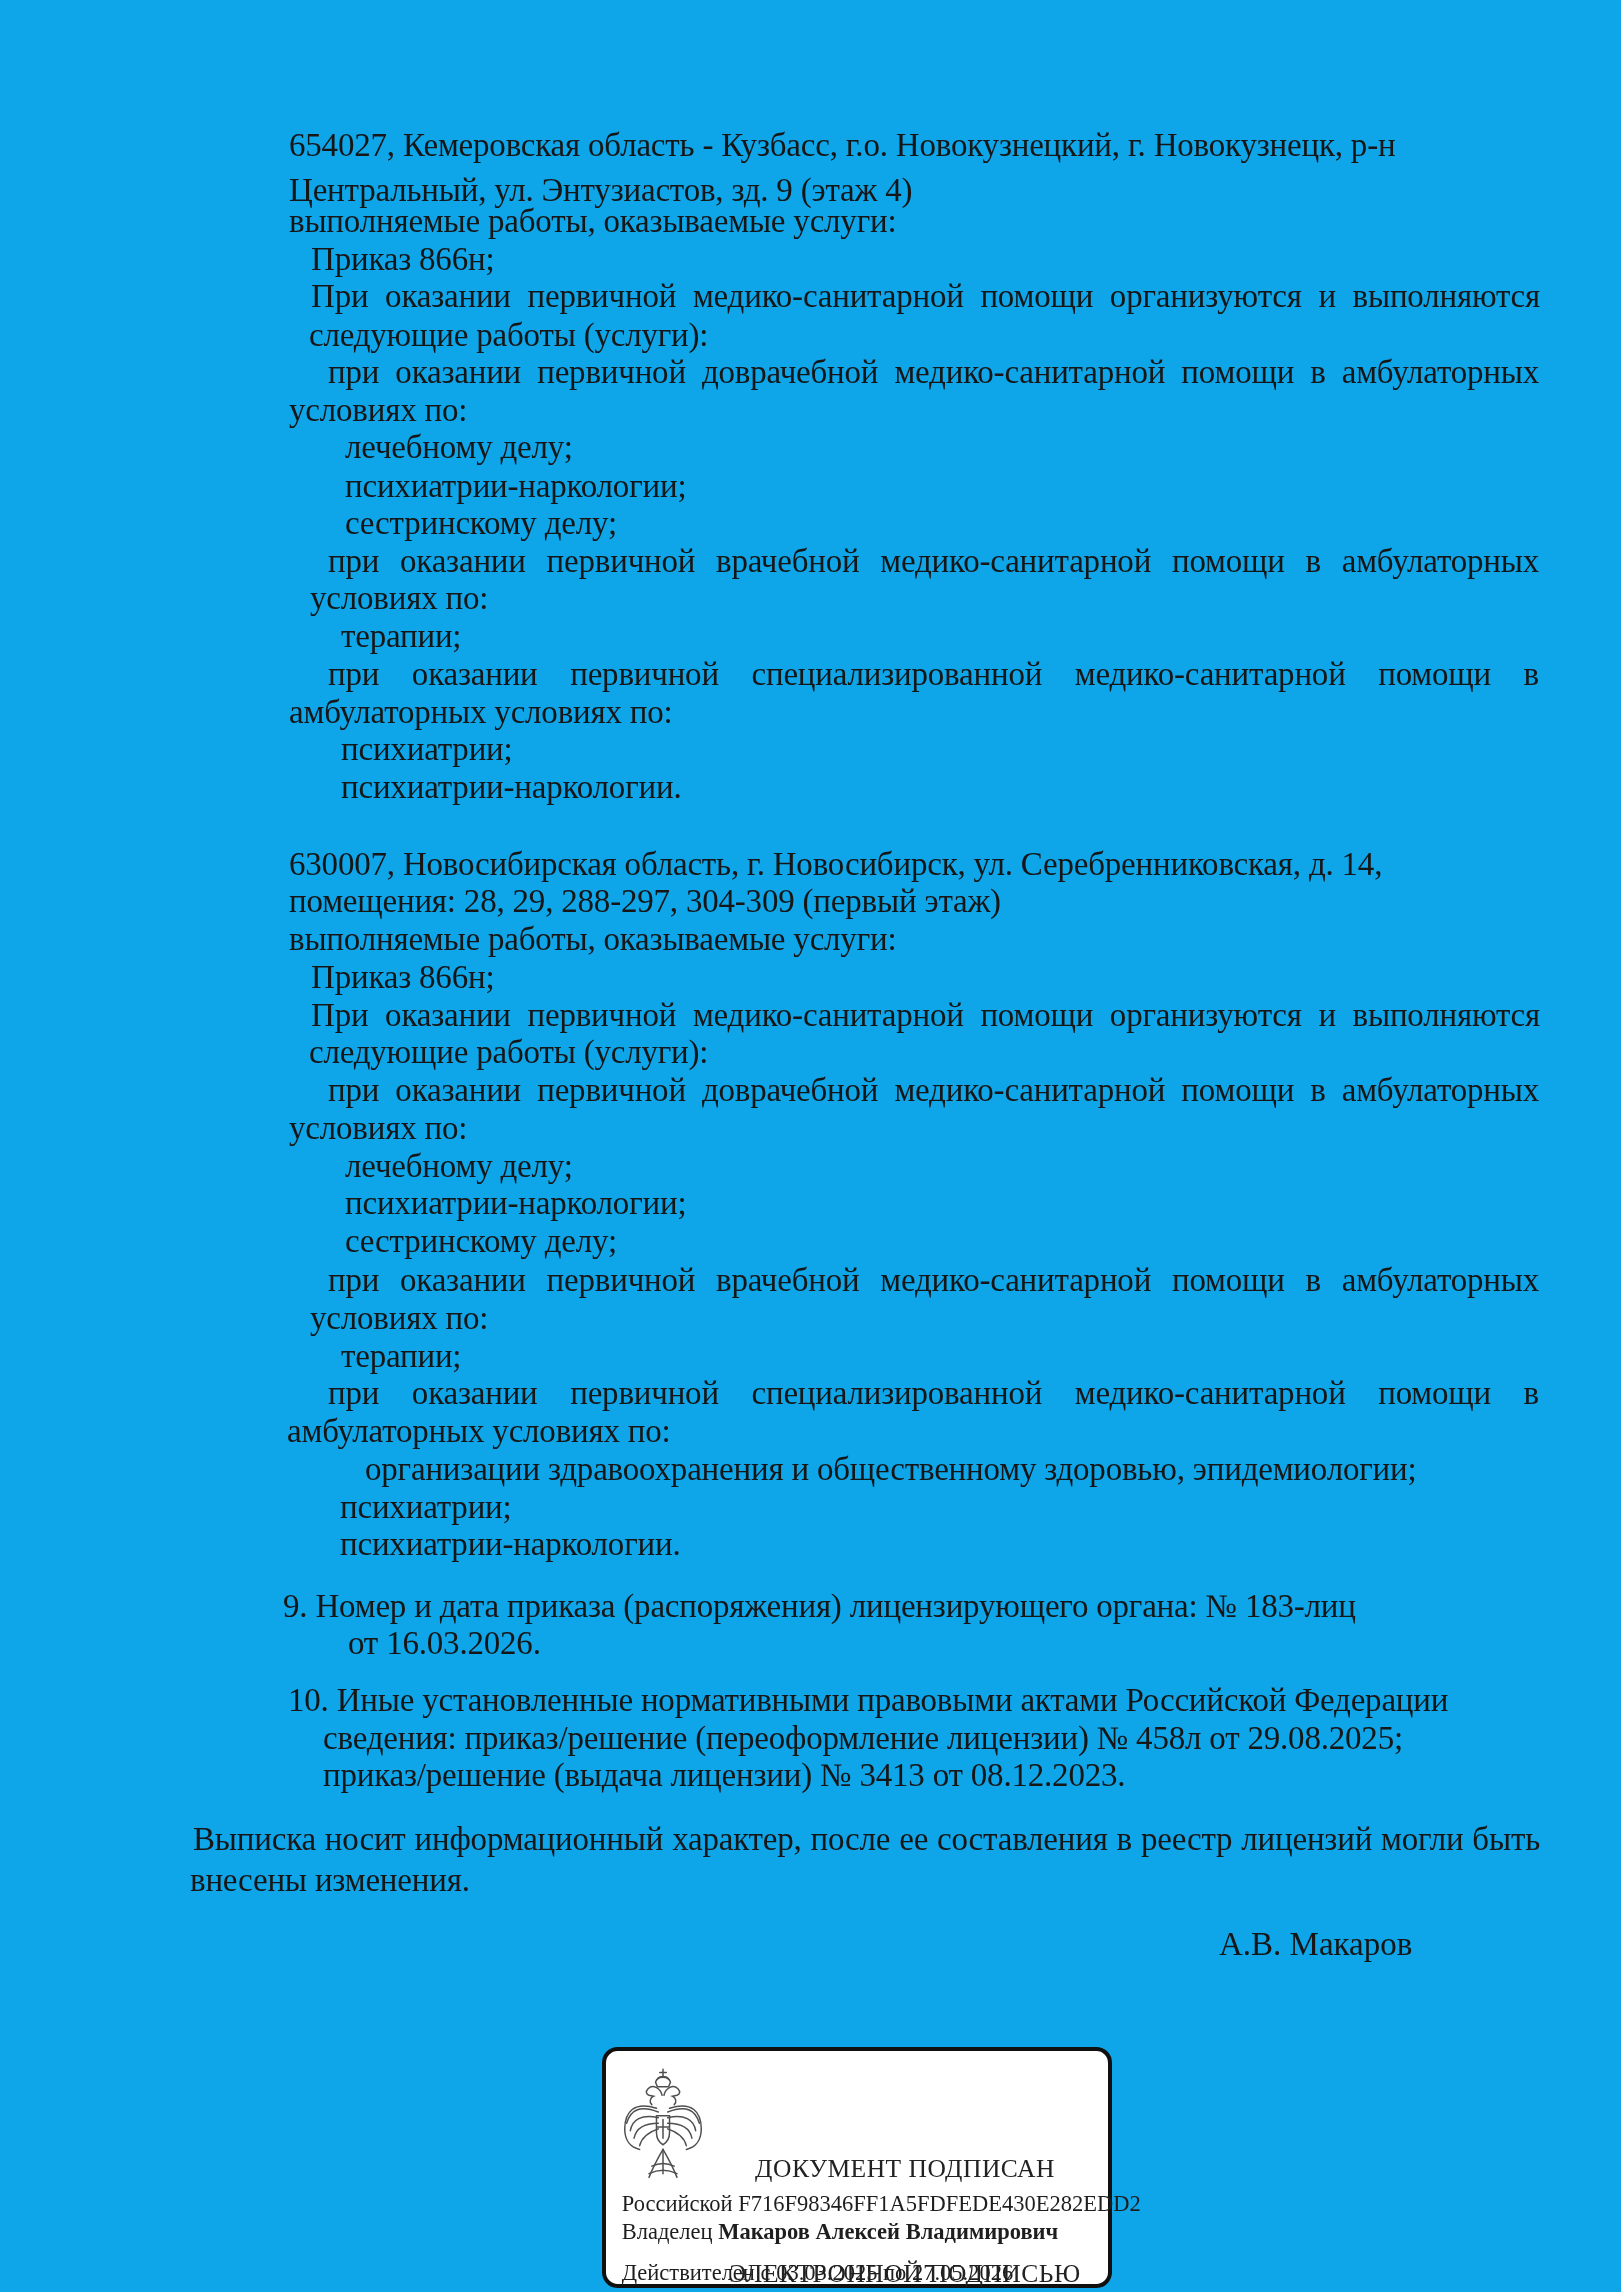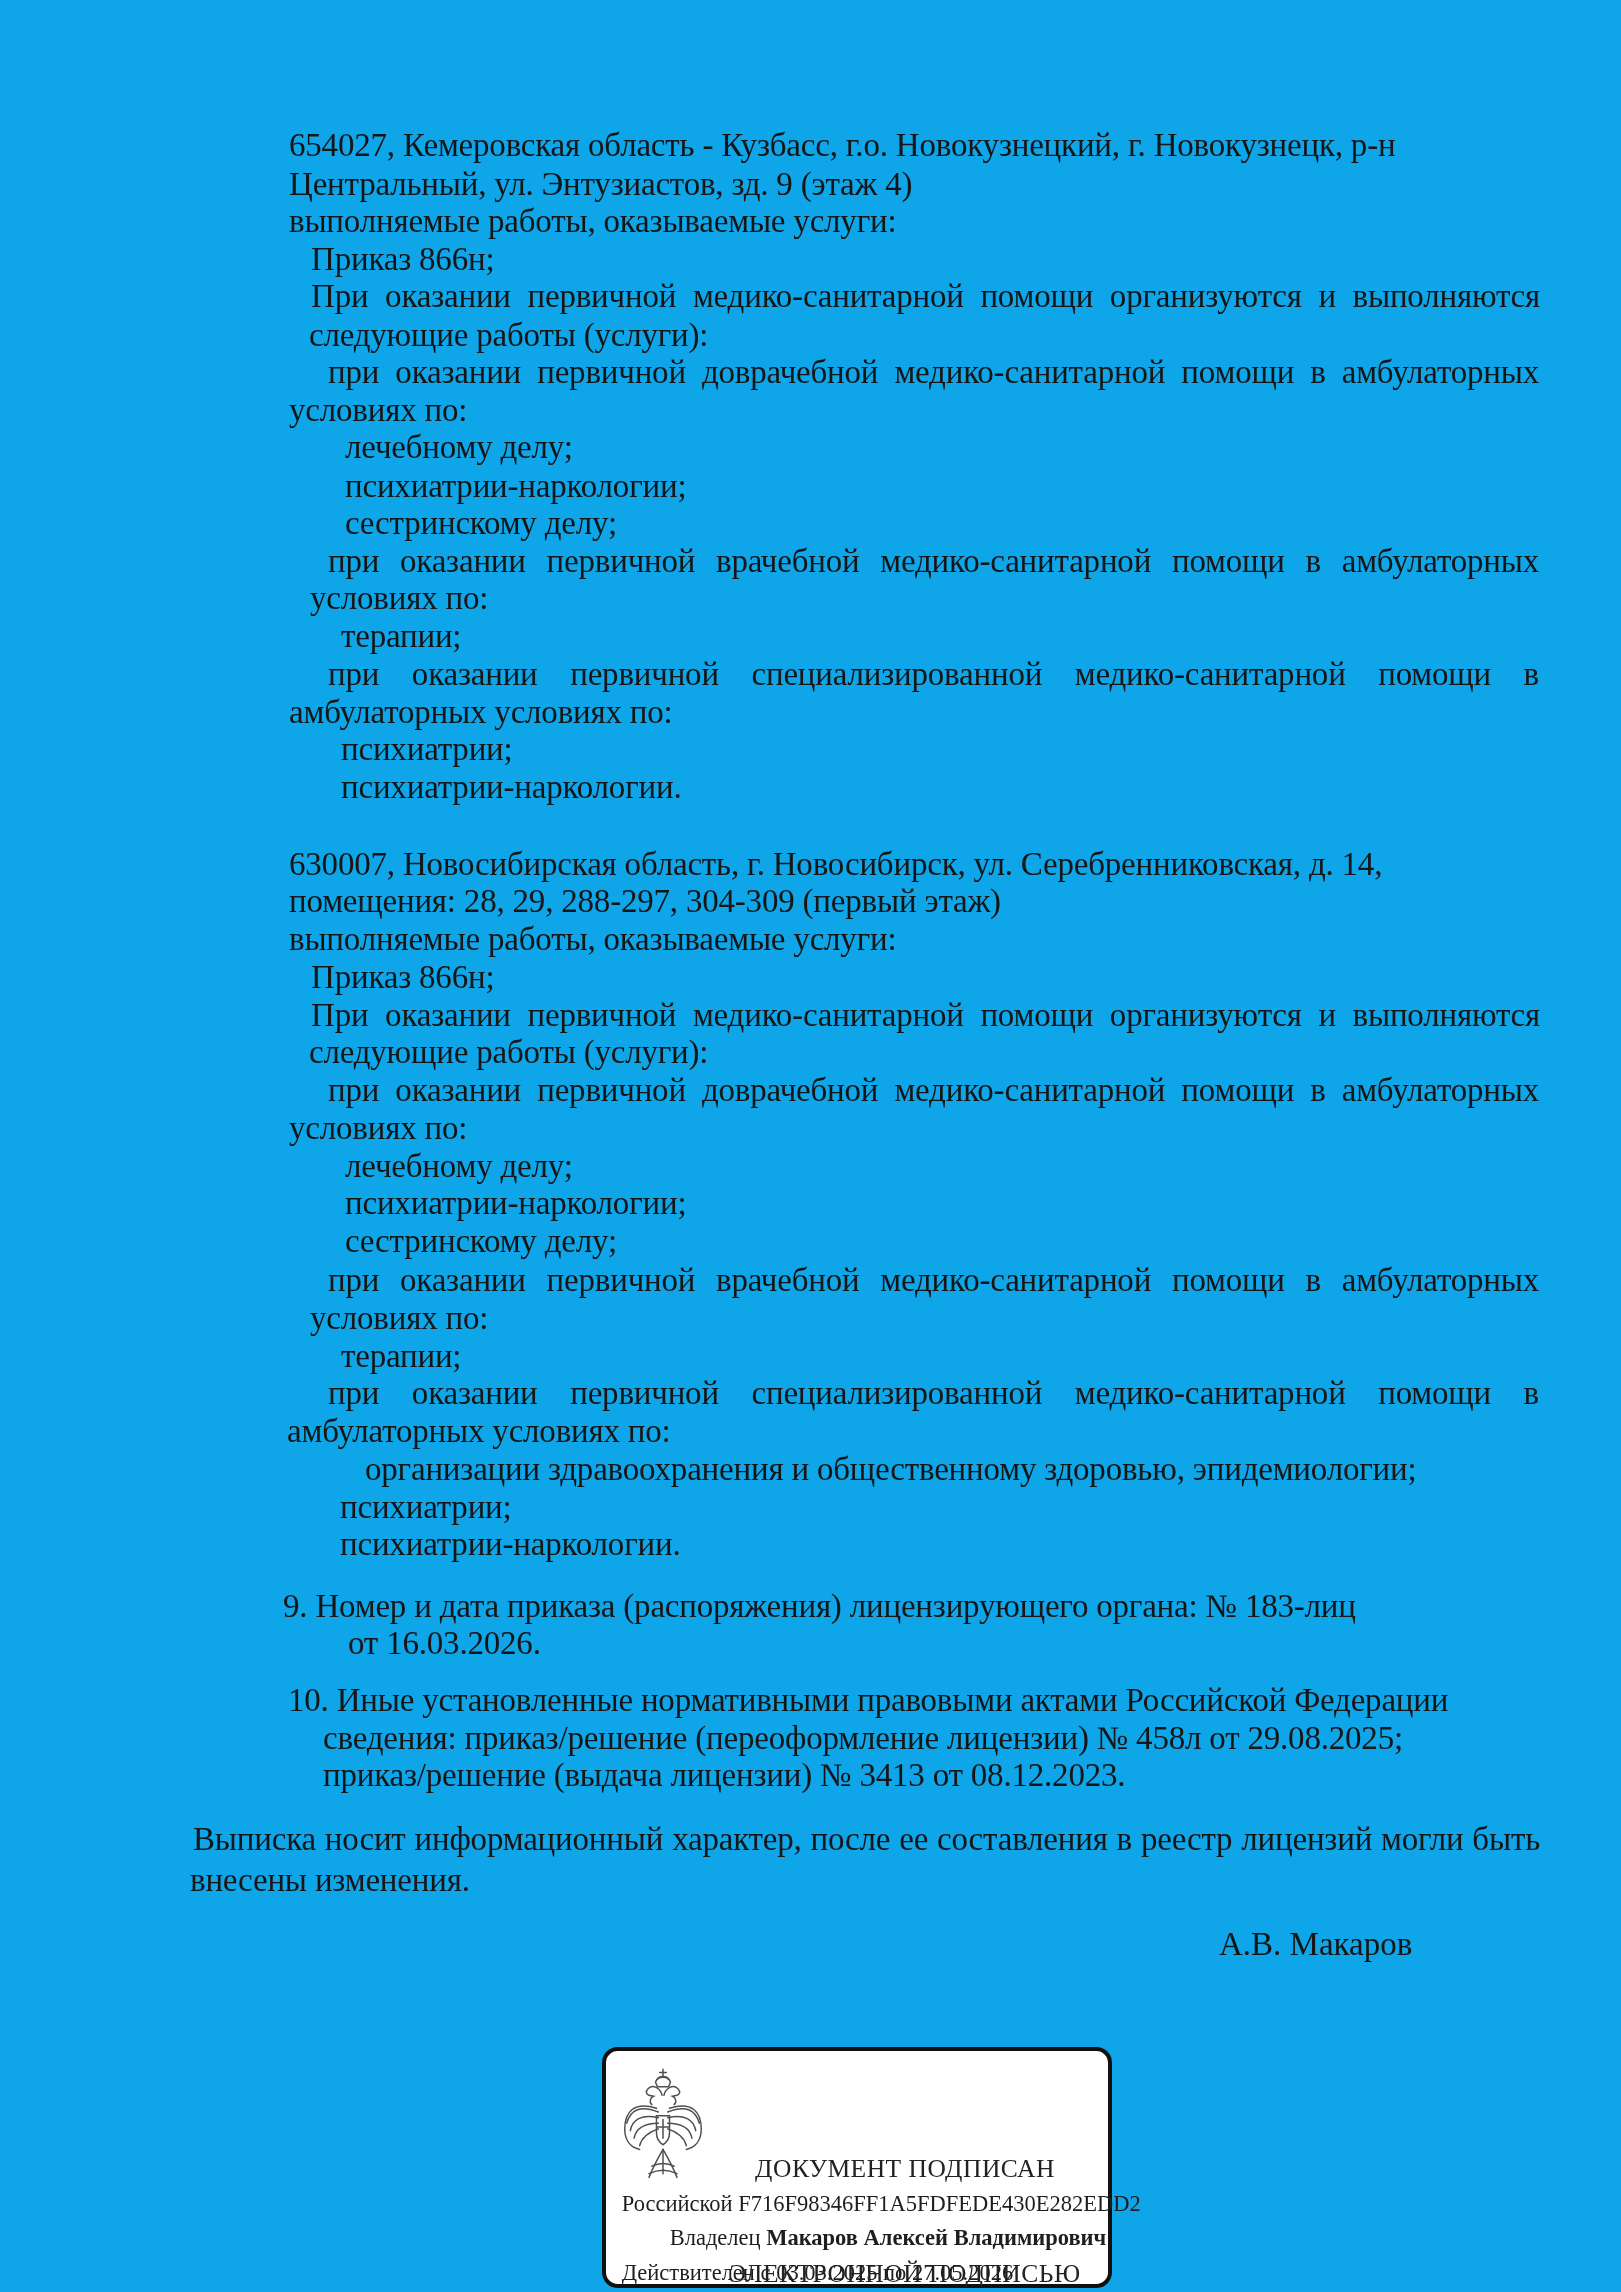--- a/index.html
+++ b/index.html
@@ -57,32 +57,32 @@
   }
   .stamp-row{
     position:absolute;
     left:15.7px;
     font-size:22.5px;
     line-height:25.5px;
     color:#1e1e1e;
     white-space:pre;
   }
   .stamp-row.cert{top:140px;}
-  .stamp-row.owner{top:174px;margin-left:48px;}
+  .stamp-row.owner{top:168px;}
   .stamp-row.valid{top:209px;}
   .stamp-row .bold{font-weight:bold;}
 </style>
 </head>
 <body>
 
 <div id="page">
 
   <div id="text-layer">
       <div class="line" style="left: 289px; top: 126px;">654027, Кемеровская область - Кузбасс, г.о. Новокузнецкий, г. Новокузнецк, р-н</div>
-      <div class="line" style="left: 289px; top: 165px;">Центральный, ул. Энтузиастов, зд. 9 (этаж 4)</div>
+      <div class="line" style="left: 289px; top: 171px;">Центральный, ул. Энтузиастов, зд. 9 (этаж 4)</div>
       <div class="line" style="left: 289px; top: 202px;">выполняемые работы, оказываемые услуги:</div>
       <div class="line" style="left: 311px; top: 240px;">Приказ 866н;</div>
       <div class="line just" style="left: 311px; top: 277px; width: 1229px;">При оказании первичной медико-санитарной помощи организуются и выполняются</div>
       <div class="line" style="left: 309px; top: 316px;">следующие работы (услуги):</div>
       <div class="line just" style="left: 328px; top: 353px; width: 1211px;">при оказании первичной доврачебной медико-санитарной помощи в амбулаторных</div>
       <div class="line" style="left: 289px; top: 391px;">условиях по:</div>
       <div class="line" style="left: 345px; top: 428px;">лечебному делу;</div>
       <div class="line" style="left: 345px; top: 467px;">психиатрии-наркологии;</div>
       <div class="line" style="left: 345px; top: 504px;">сестринскому делу;</div>
       <div class="line just" style="left: 328px; top: 542px; width: 1211px;">при оказании первичной врачебной медико-санитарной помощи в амбулаторных</div>

